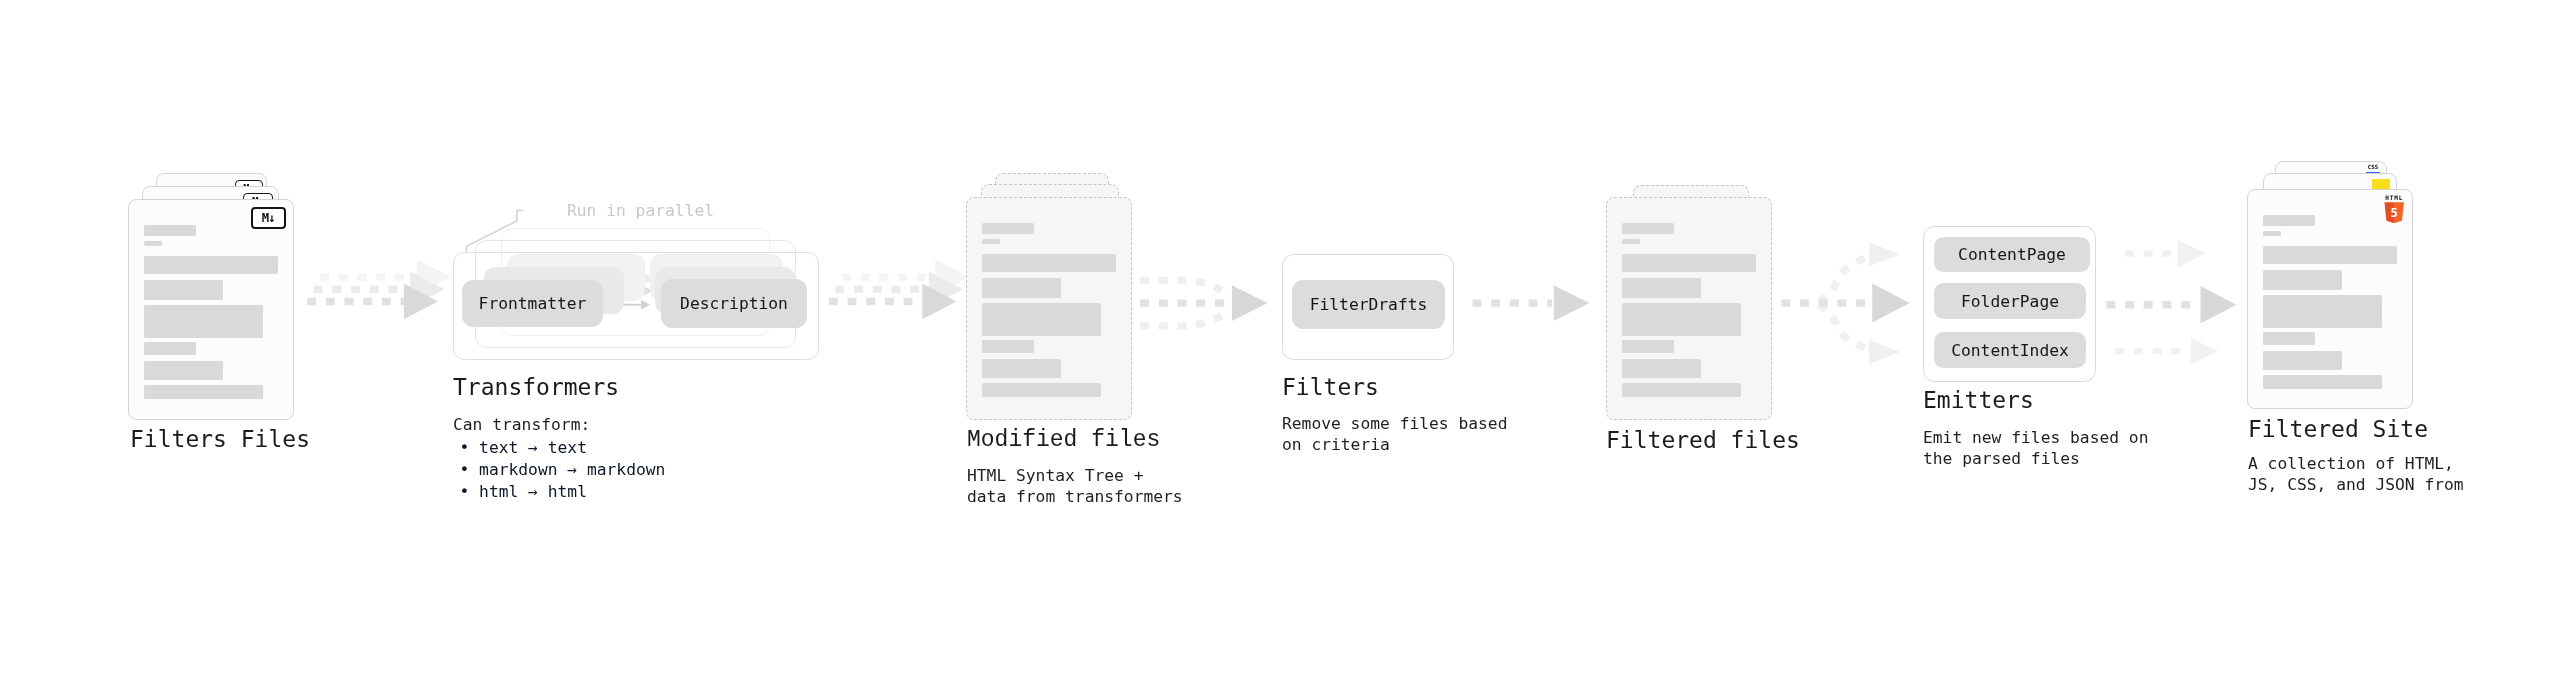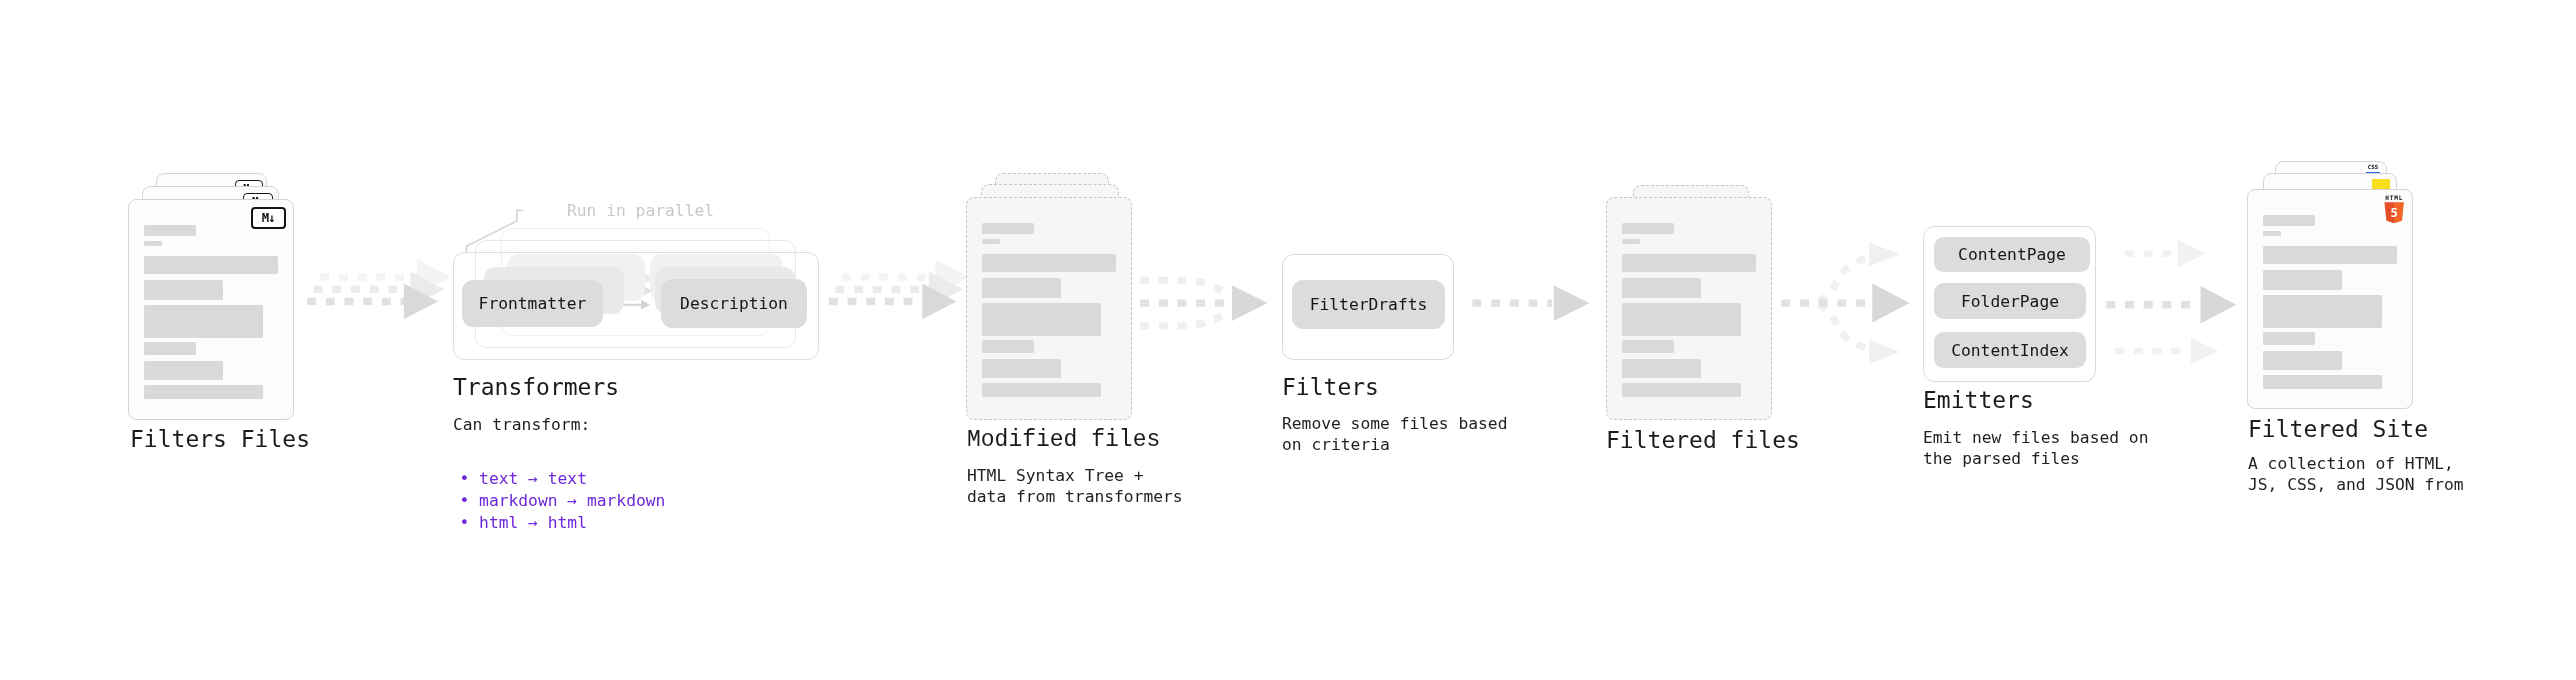--- a/index.html
+++ b/index.html
@@ -38,21 +38,21 @@
   .ghost{position:absolute;border-radius:11.4px;}
   .ghost.g1{background:#e9e9e9;}
   .ghost.g2{background:#f1f1f1;}
   
   .node{position:absolute;box-sizing:border-box;background:#dcdcdc;border-radius:11.4px;
     display:flex;align-items:center;justify-content:center;font-size:16.3px;color:#161616;white-space:nowrap;}
   .obox{position:absolute;box-sizing:border-box;border:1.6px solid #dbdbdb;border-radius:11.4px;background:transparent;}
   
   .h1{position:absolute;font-size:23px;font-weight:500;line-height:24.4px;color:#1b1b1b;white-space:nowrap;}
   .body{position:absolute;font-size:16.3px;line-height:21px;color:#1f1f1f;white-space:nowrap;}
-  .bullets{position:absolute;font-size:16.3px;line-height:22px;color:#6d28d9;white-space:nowrap;padding-left:6.5px;margin-top:31px;}
+  .bullets{position:absolute;font-size:16.3px;line-height:22px;color:#0f172a;white-space:nowrap;padding-left:6.5px;}
   .annot{position:absolute;font-size:16.3px;color:#c9c9c9;white-space:nowrap;}
 </style>
 </head>
 <body>
 
 <div class="canvas">
 
   <svg class="arrows" viewBox="0 0 3170 838" width="2576" height="681">
 
     <g>

